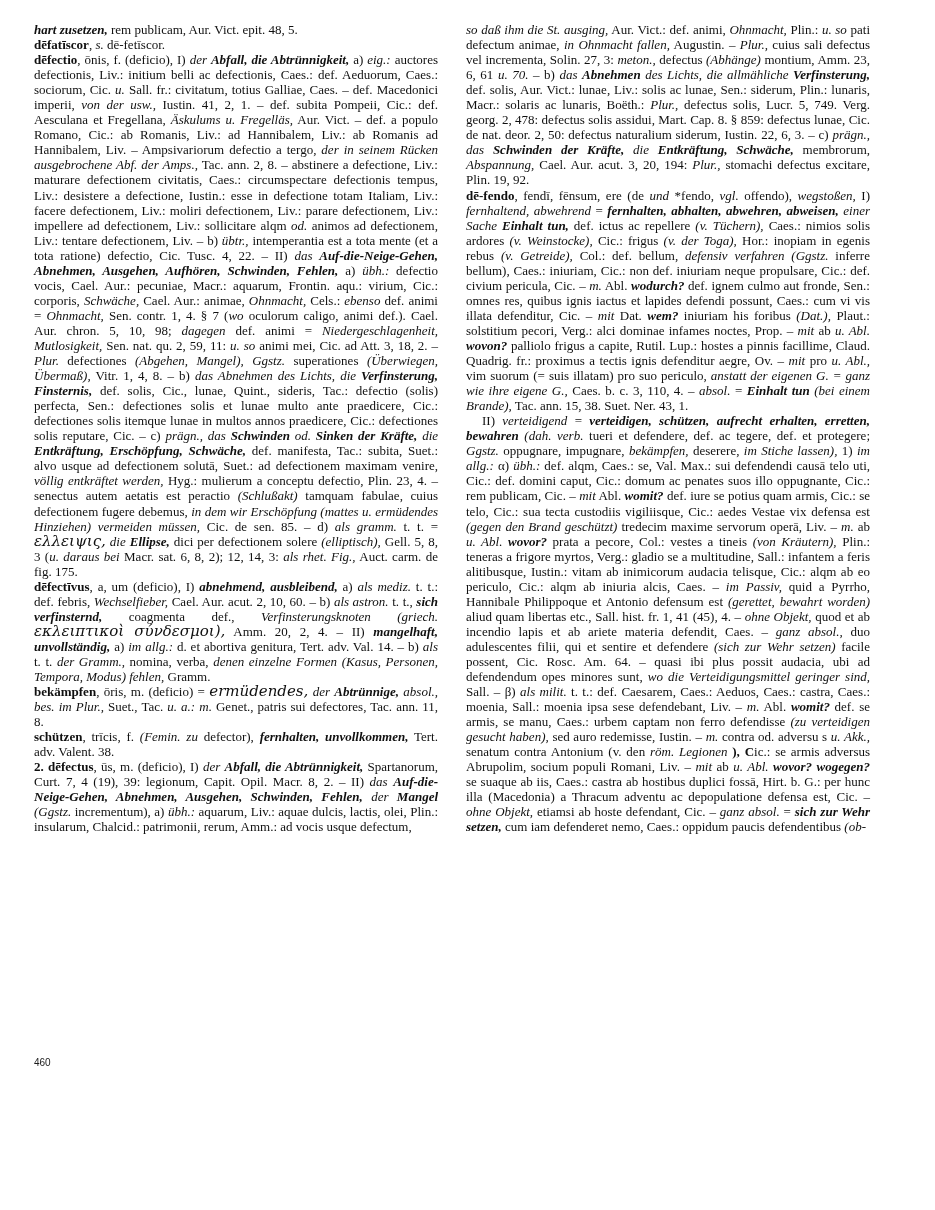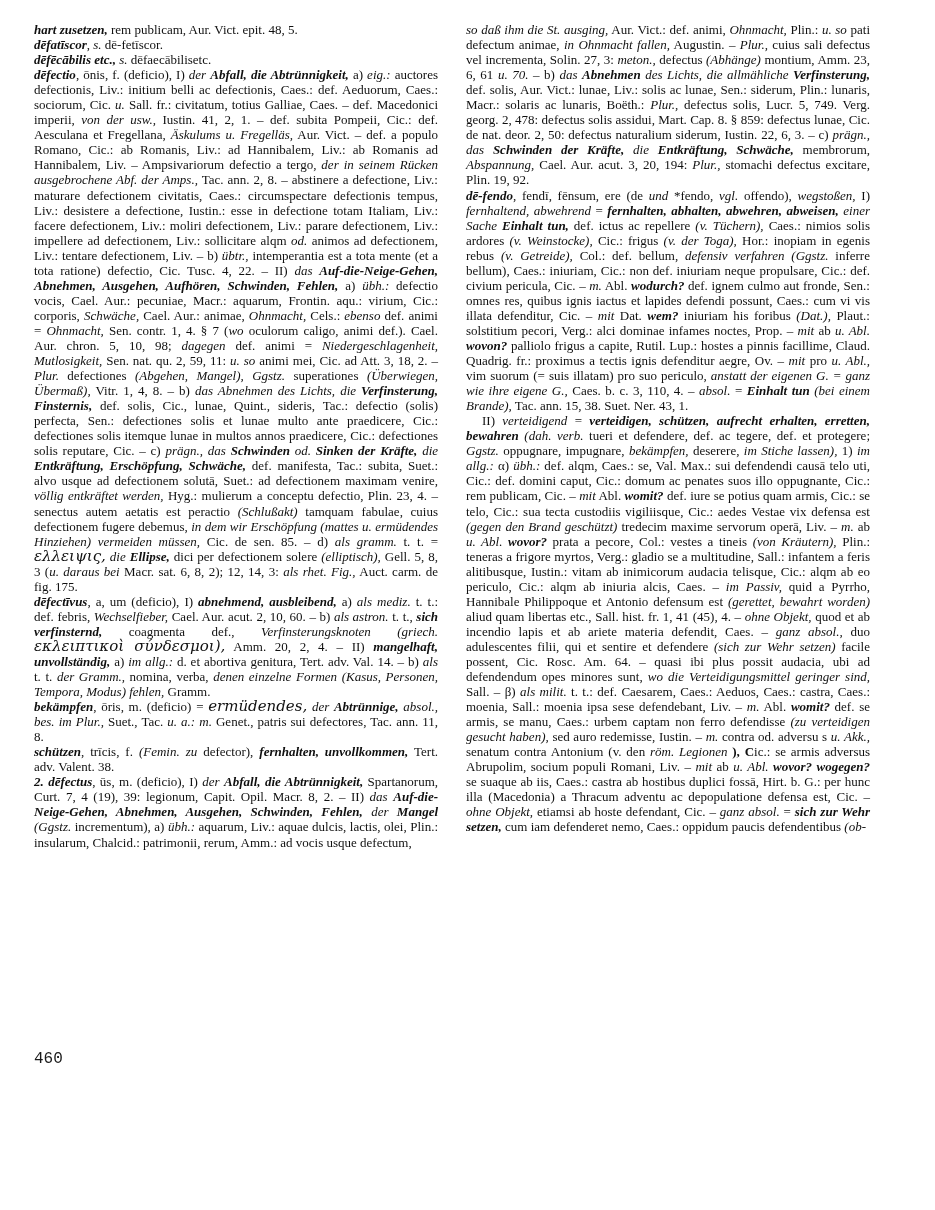--- a/index.html
+++ b/index.html
@@ -45,55 +45,53 @@
   }
   .entry {
     text-indent: 0;
   }
   .para-indent {
     text-indent: 16px;
   }
   
   .hw {           
     font-weight: bold;
-    font-style: italic;
   }
   .i {
     font-style: italic;
   }
   .bi {          
     font-weight: bold;
     font-style: italic;
   }
   .b {
     font-weight: bold;
   }
   .gr {
     font-family: "DejaVu Serif", serif;
     font-style: italic;
     font-size: 15px;
   }
   .folio {
     position: absolute;
     left: 34px;
     bottom: 18px;
-    font-size: 16px;
+    font-size: 10px;
     color: #1a1a1a;
-    font-family: Liberation Mono, monospace;
+    font-family: Liberation Sans, sans-serif;
   }
 </style>
 </head>
 <body>
 
 <div id="page">
   <div class="columns">
     <div class="column" id="col-left">
         <p class="entry"><span class="bi">hart zusetzen,</span> rem publicam, Aur. Vict. epit. 48, 5.</p>
         <p class="entry"><span class="hw">dēfatīscor</span>, <span class="i">s.</span> dē-fetīscor.</p>
-        <p class="entry"><span class="hw">dēfēcābilis etc.,</span> <span class="i">s.</span> dēfaecābilisetc.</p>
         <p class="entry"><span class="hw">dēfectio</span>, ōnis, f. (deficio), I) <span class="i">der</span> <span class="bi">Abfall, die Abtrünnigkeit,</span> a) <span class="i">eig.:</span> auctores defectionis, Liv.: initium belli ac defectionis, Caes.: def. Aeduorum, Caes.: sociorum, Cic. <span class="i">u.</span> Sall. fr.: civitatum, totius Galliae, Caes. – def. Macedonici imperii, <span class="i">von der usw.,</span> Iustin. 41, 2, 1. – def. subita Pompeii, Cic.: def. Aesculana et Fregellana, <span class="i">Äskulums u. Fregelläs,</span> Aur. Vict. – def. a populo Romano, Cic.: ab Romanis, Liv.: ad Hannibalem, Liv.: ab Romanis ad Hannibalem, Liv. – Ampsivariorum defectio a tergo, <span class="i">der in seinem Rücken ausgebrochene Abf. der Amps.,</span> Tac. ann. 2, 8. – abstinere a defectione, Liv.: maturare defectionem civitatis, Caes.: circumspectare defectionis tempus, Liv.: desistere a defectione, Iustin.: esse in defectione totam Italiam, Liv.: facere defectionem, Liv.: moliri defectionem, Liv.: parare defectionem, Liv.: impellere ad defectionem, Liv.: sollicitare alqm <span class="i">od.</span> animos ad defectionem, Liv.: tentare defectionem, Liv. – b) <span class="i">übtr.,</span> intemperantia est a tota mente (et a tota ratione) defectio, Cic. Tusc. 4, 22. – II) <span class="i">das</span> <span class="bi">Auf-die-Neige-Gehen, Abnehmen, Ausgehen, Aufhören, Schwinden, Fehlen,</span> a) <span class="i">übh.:</span> defectio vocis, Cael. Aur.: pecuniae, Macr.: aquarum, Frontin. aqu.: virium, Cic.: corporis, <span class="i">Schwäche,</span> Cael. Aur.: animae, <span class="i">Ohnmacht,</span> Cels.: <span class="i">ebenso</span> def. animi = <span class="i">Ohnmacht,</span> Sen. contr. 1, 4. § 7 (<span class="i">wo</span> oculorum caligo, animi def.). Cael. Aur. chron. 5, 10, 98; <span class="i">dagegen</span> def. animi = <span class="i">Niedergeschlagenheit, Mutlosigkeit,</span> Sen. nat. qu. 2, 59, 11: <span class="i">u. so</span> animi mei, Cic. ad Att. 3, 18, 2. – <span class="i">Plur.</span> defectiones <span class="i">(Abgehen, Mangel), Ggstz.</span> superationes <span class="i">(Überwiegen, Übermaß),</span> Vitr. 1, 4, 8. – b) <span class="i">das Abnehmen des Lichts, die</span> <span class="bi">Verfinsterung, Finsternis,</span> def. solis, Cic., lunae, Quint., sideris, Tac.: defectio (solis) perfecta, Sen.: defectiones solis et lunae multo ante praedicere, Cic.: defectiones solis itemque lunae in multos annos praedicere, Cic.: defectiones solis reputare, Cic. – c) <span class="i">prägn., das</span> <span class="bi">Schwinden</span> <span class="i">od.</span> <span class="bi">Sinken der Kräfte,</span> <span class="i">die</span> <span class="bi">Entkräftung, Erschöpfung, Schwäche,</span> def. manifesta, Tac.: subita, Suet.: alvo usque ad defectionem solutā, Suet.: ad defectionem maximam venire, <span class="i">völlig entkräftet werden,</span> Hyg.: mulierum a conceptu defectio, Plin. 23, 4. – senectus autem aetatis est peractio <span class="i">(Schlußakt)</span> tamquam fabulae, cuius defectionem fugere debemus, <span class="i">in dem wir Erschöpfung (mattes u. ermüdendes Hinziehen) vermeiden müssen,</span> Cic. de sen. 85. – d) <span class="i">als gramm.</span> t. t. = <span class="gr">ελλειψις,</span> <span class="i">die</span> <span class="bi">Ellipse,</span> dici per defectionem solere <span class="i">(elliptisch),</span> Gell. 5, 8, 3 (<span class="i">u. daraus bei</span> Macr. sat. 6, 8, 2); 12, 14, 3: <span class="i">als rhet. Fig.,</span> Auct. carm. de fig. 175.</p>
         <p class="entry"><span class="hw">dēfectīvus</span>, a, um (deficio), I) <span class="bi">abnehmend, ausbleibend,</span> a) <span class="i">als mediz.</span> t. t.: def. febris, <span class="i">Wechselfieber,</span> Cael. Aur. acut. 2, 10, 60. – b) <span class="i">als astron.</span> t. t., <span class="bi">sich verfinsternd,</span> coagmenta def., <span class="i">Verfinsterungsknoten (griech.</span> <span class="gr">εκλειπτικοὶ σύνδεσμοι),</span> Amm. 20, 2, 4. – II) <span class="bi">mangelhaft, unvollständig,</span> a) <span class="i">im allg.:</span> d. et abortiva genitura, Tert. adv. Val. 14. – b) <span class="i">als</span> t. t. <span class="i">der Gramm.,</span> nomina, verba, <span class="i">denen einzelne Formen (Kasus, Personen, Tempora, Modus) fehlen,</span> Gramm.</p>
         <p class="entry"><span class="hw">bekämpfen</span>, ōris, m. (deficio) = <span class="gr">ermüdendes,</span> <span class="i">der</span> <span class="bi">Abtrünnige,</span> <span class="i">absol., bes. im Plur.,</span> Suet., Tac. <span class="i">u. a.: m.</span> Genet., patris sui defectores, Tac. ann. 11, 8.</p>
         <p class="entry"><span class="hw">schützen</span>, trīcis, f. <span class="i">(Femin. zu</span> defector), <span class="bi">fernhalten, unvollkommen,</span> Tert. adv. Valent. 38.</p>
         <p class="entry"><span class="hw">2. dēfectus</span>, ūs, m. (deficio), I) <span class="i">der</span> <span class="bi">Abfall, die Abtrünnigkeit,</span> Spartanorum, Curt. 7, 4 (19), 39: legionum, Capit. Opil. Macr. 8, 2. – II) <span class="i">das</span> <span class="bi">Auf-die-Neige-Gehen, Abnehmen, Ausgehen, Schwinden, Fehlen,</span> <span class="i">der</span> <span class="bi">Mangel</span> <span class="i">(Ggstz.</span> incrementum), a) <span class="i">übh.:</span> aquarum, Liv.: aquae dulcis, lactis, olei, Plin.: insularum, Chalcid.: patrimonii, rerum, Amm.: ad vocis usque defectum,</p>
       </div>
     <div class="column" id="col-right">
         <p class="entry"><span class="i">so daß ihm die St. ausging,</span> Aur. Vict.: def. animi, <span class="i">Ohnmacht,</span> Plin.: <span class="i">u. so</span> pati defectum animae, <span class="i">in Ohnmacht fallen,</span> Augustin. – <span class="i">Plur.,</span> cuius sali defectus vel incrementa, Solin. 27, 3: <span class="i">meton.,</span> defectus <span class="i">(Abhänge)</span> montium, Amm. 23, 6, 61 <span class="i">u. 70.</span> – b) <span class="i">das</span> <span class="bi">Abnehmen</span> <span class="i">des Lichts, die allmähliche</span> <span class="bi">Verfinsterung,</span> def. solis, Aur. Vict.: lunae, Liv.: solis ac lunae, Sen.: siderum, Plin.: lunaris, Macr.: solaris ac lunaris, Boëth.: <span class="i">Plur.,</span> defectus solis, Lucr. 5, 749. Verg. georg. 2, 478: defectus solis assidui, Mart. Cap. 8. § 859: defectus lunae, Cic. de nat. deor. 2, 50: defectus naturalium siderum, Iustin. 22, 6, 3. – c) <span class="i">prägn., das</span> <span class="bi">Schwinden der Kräfte,</span> <span class="i">die</span> <span class="bi">Entkräftung, Schwäche,</span> membrorum, <span class="i">Abspannung,</span> Cael. Aur. acut. 3, 20, 194: <span class="i">Plur.,</span> stomachi defectus excitare, Plin. 19, 92.</p>
         <p class="entry"><span class="hw">dē-fendo</span>, fendī, fēnsum, ere (de <span class="i">und</span> *fendo, <span class="i">vgl.</span> offendo), <span class="i">wegstoßen,</span> I) <span class="i">fernhaltend, abwehrend</span> = <span class="bi">fernhalten, abhalten, abwehren, abweisen,</span> <span class="i">einer Sache</span> <span class="bi">Einhalt tun,</span> def. ictus ac repellere <span class="i">(v. Tüchern),</span> Caes.: nimios solis ardores <span class="i">(v. Weinstocke),</span> Cic.: frigus <span class="i">(v. der Toga),</span> Hor.: inopiam in egenis rebus <span class="i">(v. Getreide),</span> Col.: def. bellum, <span class="i">defensiv verfahren (Ggstz.</span> inferre bellum), Caes.: iniuriam, Cic.: non def. iniuriam neque propulsare, Cic.: def. civium pericula, Cic. – <span class="i">m.</span> Abl. <span class="bi">wodurch?</span> def. ignem culmo aut fronde, Sen.: omnes res, quibus ignis iactus et lapides defendi possunt, Caes.: cum vi vis illata defenditur, Cic. – <span class="i">mit</span> Dat. <span class="bi">wem?</span> iniuriam his foribus <span class="i">(Dat.),</span> Plaut.: solstitium pecori, Verg.: alci dominae infames noctes, Prop. – <span class="i">mit</span> ab <span class="i">u. Abl.</span> <span class="bi">wovon?</span> palliolo frigus a capite, Rutil. Lup.: hostes a pinnis facillime, Claud. Quadrig. fr.: proximus a tectis ignis defenditur aegre, Ov. – <span class="i">mit</span> pro <span class="i">u. Abl.,</span> vim suorum (= suis illatam) pro suo periculo, <span class="i">anstatt der eigenen G. = ganz wie ihre eigene G.,</span> Caes. b. c. 3, 110, 4. – <span class="i">absol.</span> = <span class="bi">Einhalt tun</span> <span class="i">(bei einem Brande),</span> Tac. ann. 15, 38. Suet. Ner. 43, 1.</p>
         <p class="entry para-indent">II) <span class="i">verteidigend</span> = <span class="bi">verteidigen, schützen, aufrecht erhalten, erretten, bewahren</span> <span class="i">(dah. verb.</span> tueri et defendere, def. ac tegere, def. et protegere; <span class="i">Ggstz.</span> oppugnare, impugnare, <span class="i">bekämpfen,</span> deserere, <span class="i">im Stiche lassen),</span> 1) <span class="i">im allg.:</span> α) <span class="i">übh.:</span> def. alqm, Caes.: se, Val. Max.: sui defendendi causā telo uti, Cic.: def. domini caput, Cic.: domum ac penates suos illo oppugnante, Cic.: rem publicam, Cic. – <span class="i">mit</span> Abl. <span class="bi">womit?</span> def. iure se potius quam armis, Cic.: se telo, Cic.: sua tecta custodiis vigiliisque, Cic.: aedes Vestae vix defensa est <span class="i">(gegen den Brand geschützt)</span> tredecim maxime servorum operā, Liv. – <span class="i">m.</span> ab <span class="i">u. Abl.</span> <span class="bi">wovor?</span> prata a pecore, Col.: vestes a tineis <span class="i">(von Kräutern),</span> Plin.: teneras a frigore myrtos, Verg.: gladio se a multitudine, Sall.: infantem a feris alitibusque, Iustin.: vitam ab inimicorum audacia telisque, Cic.: alqm ab eo periculo, Cic.: alqm ab iniuria alcis, Caes. – <span class="i">im Passiv,</span> quid a Pyrrho, Hannibale Philippoque et Antonio defensum est <span class="i">(gerettet, bewahrt worden)</span> aliud quam libertas etc., Sall. hist. fr. 1, 41 (45), 4. – <span class="i">ohne Objekt,</span> quod et ab incendio lapis et ab ariete materia defendit, Caes. – <span class="i">ganz absol.,</span> duo adulescentes filii, qui et sentire et defendere <span class="i">(sich zur Wehr setzen)</span> facile possent, Cic. Rosc. Am. 64. – quasi ibi plus possit audacia, ubi ad defendendum opes minores sunt, <span class="i">wo die Verteidigungsmittel geringer sind,</span> Sall. – β) <span class="i">als milit.</span> t. t.: def. Caesarem, Caes.: Aeduos, Caes.: castra, Caes.: moenia, Sall.: moenia ipsa sese defendebant, Liv. – <span class="i">m.</span> Abl. <span class="bi">womit?</span> def. se armis, se manu, Caes.: urbem captam non ferro defendisse <span class="i">(zu verteidigen gesucht haben),</span> sed auro redemisse, Iustin. – <span class="i">m.</span> contra od. adversu s <span class="i">u. Akk.,</span> senatum contra Antonium (v. den <span class="i">röm. Legionen</span> <span class="b">), C</span>ic.: se armis adversus Abrupolim, socium populi Romani, Liv. – <span class="i">mit</span> ab <span class="i">u. Abl.</span> <span class="bi">wovor? wogegen?</span> se suaque ab iis, Caes.: castra ab hostibus duplici fossā, Hirt. b. G.: per hunc illa (Macedonia) a Thracum adventu ac depopulatione defensa est, Cic. – <span class="i">ohne Objekt,</span> etiamsi ab hoste defendant, Cic. – <span class="i">ganz absol.</span> = <span class="bi">sich zur Wehr setzen,</span> cum iam defenderet nemo, Caes.: oppidum paucis defendentibus <span class="i">(ob-</span></p>

